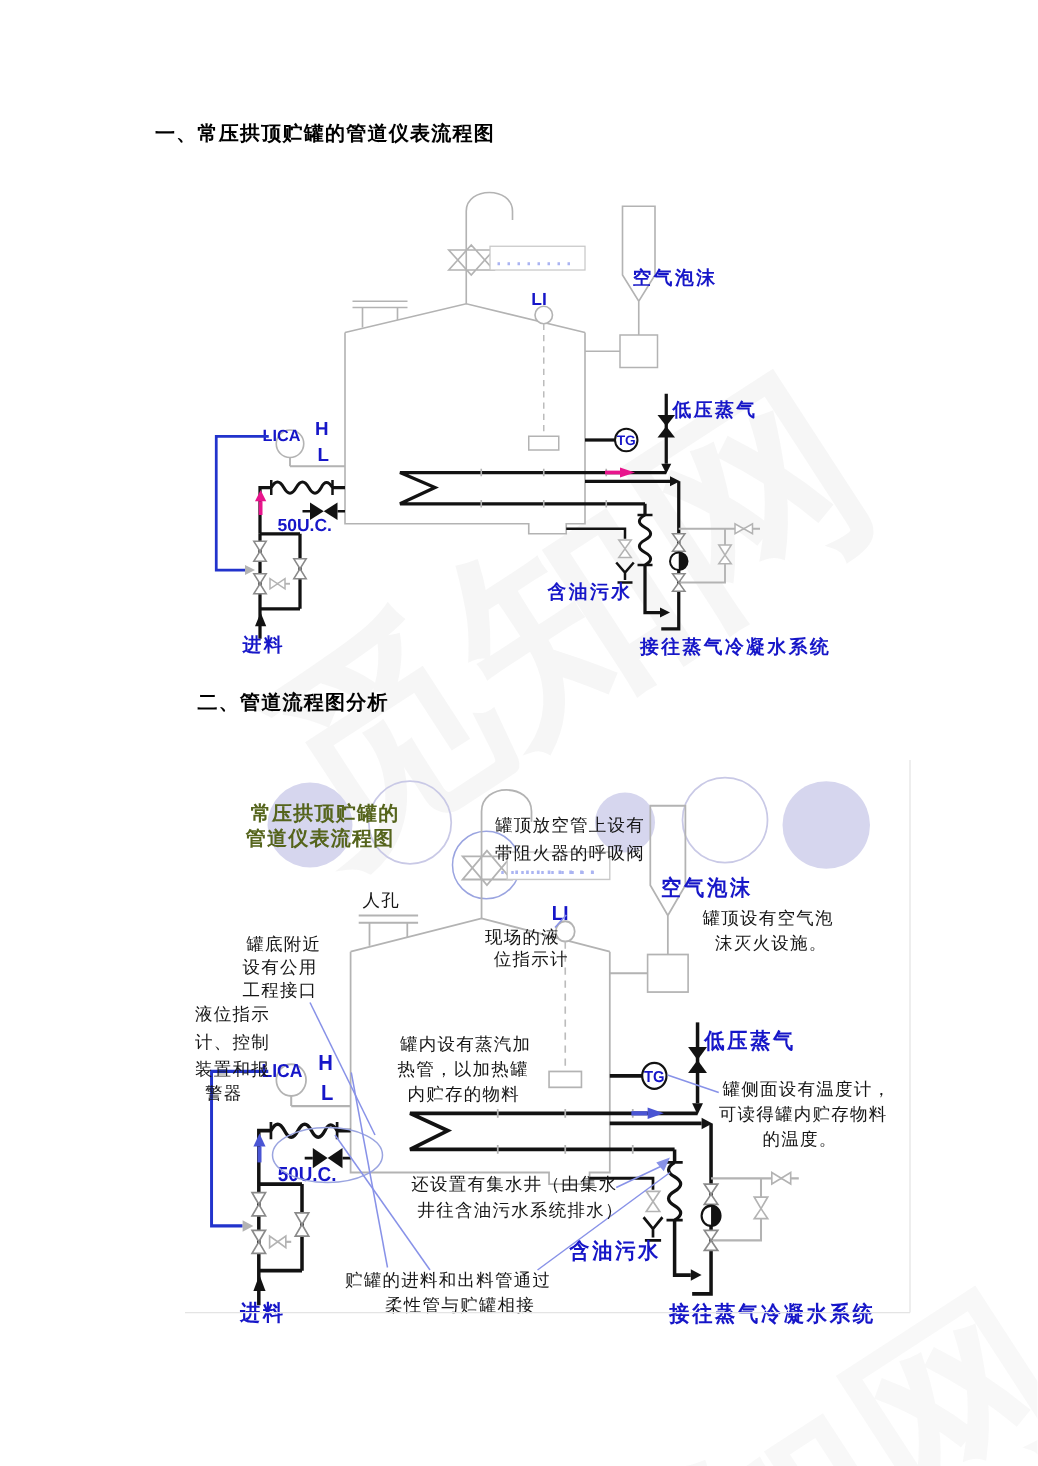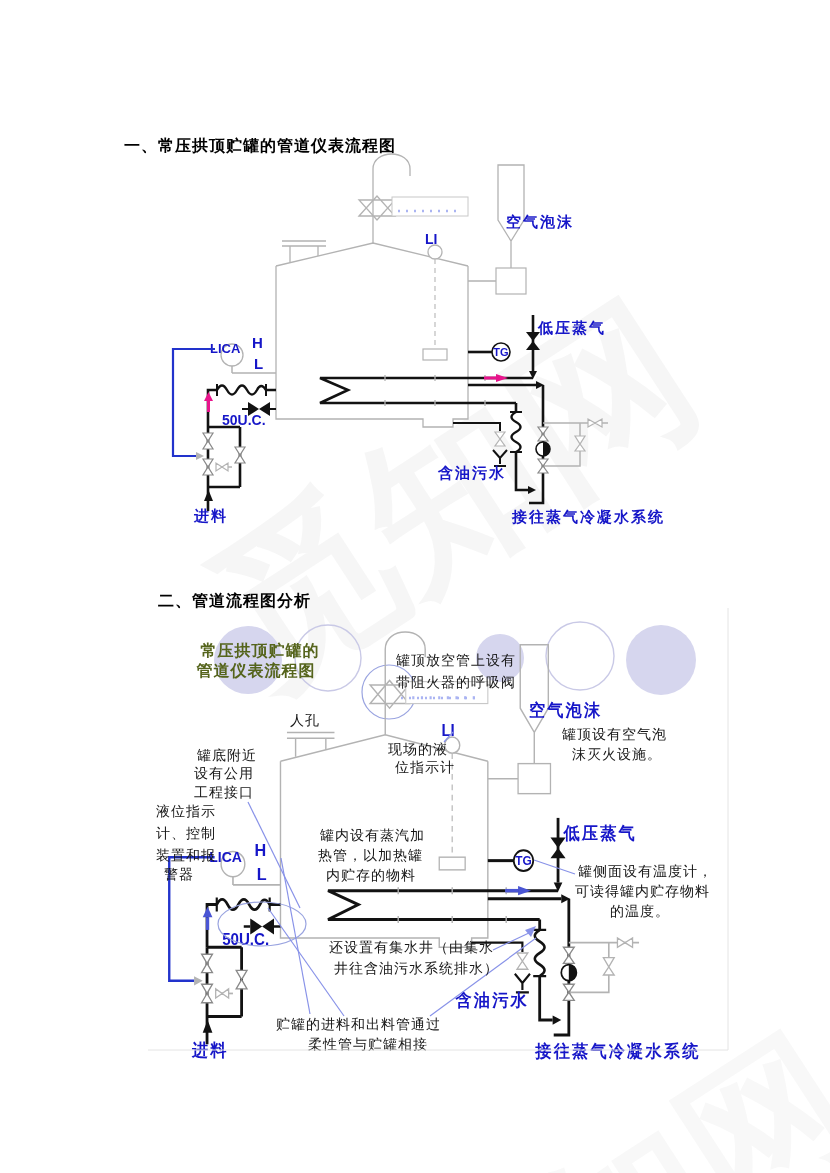--- a/index.html
+++ b/index.html
@@ -1,18 +1,18 @@
 <!DOCTYPE html>
 <html><head>
 <meta charset="utf-8">
 <style>
   html,body{margin:0;padding:0;}
   body{width:830px;height:1173px;position:relative;background:#fff;overflow:hidden;
        font-family:"Liberation Sans",sans-serif;}
-  .heading{position:absolute;font-size:16px;font-weight:bold;color:#000;letter-spacing:1px;white-space:nowrap;margin-top:39px;}
+  .heading{position:absolute;font-size:16px;font-weight:bold;color:#000;letter-spacing:1px;white-space:nowrap;}
   #h1{left:124px;top:97px;}
   #h2{left:158px;top:552px;}
   .wm{position:absolute;font-weight:bold;white-space:nowrap;transform-origin:left center;pointer-events:none;}
   #wm1{left:235px;top:520px;font-size:175px;color:rgba(70,70,70,0.05);transform:rotate(-33deg);}
   #wm2{left:430px;top:1235px;font-size:160px;color:rgba(70,70,70,0.035);transform:rotate(-33deg);}
   svg{position:absolute;overflow:visible;}
   svg text{font-family:"Liberation Sans",sans-serif;}
   
   .gray{stroke:#b3b3b3;fill:none;stroke-width:1.3;}
   .grayp{stroke:#b3b3b3;fill:none;stroke-width:1.5;}

